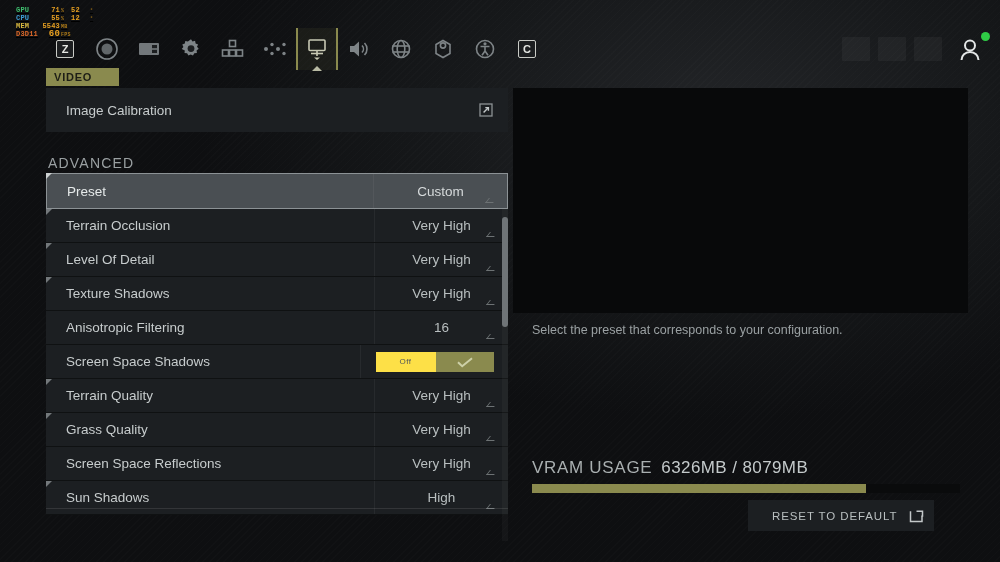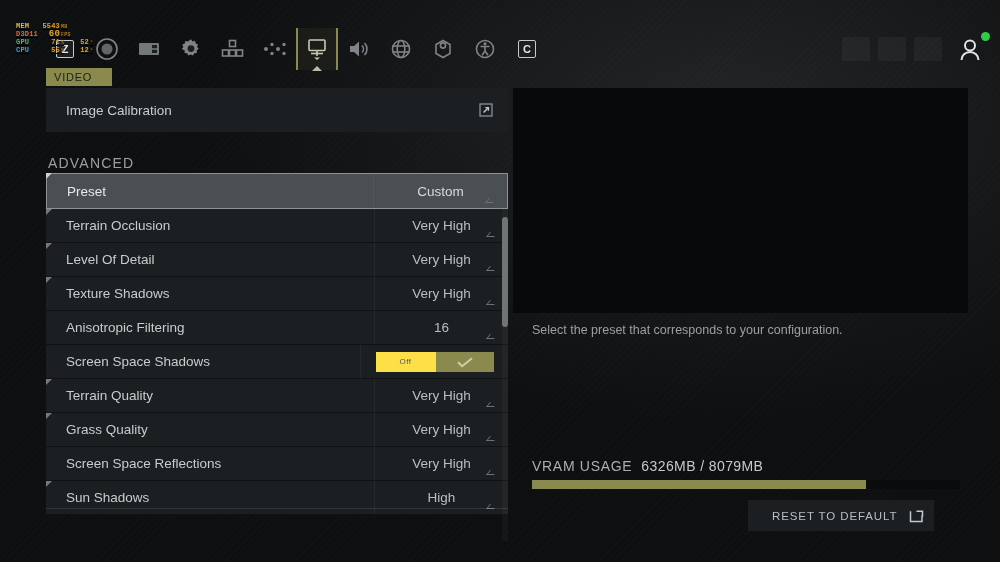--- a/index.html
+++ b/index.html
@@ -46,21 +46,21 @@
     line-height: 8px;
     letter-spacing: 0.2px;
     font-weight: bold;
     white-space: nowrap;
     text-decoration: underline;
   }
   .perf-row { display: flex; align-items: baseline; height: 8px; }
   .perf-label { width: 22px; display: inline-block; }
   .perf-val   { width: 22px; text-align: right; display: inline-block; color: #e8a020; }
   .perf-unit  { font-size: 5px; color: #b07c18; padding-left: 1px; width: 11px; display:inline-block;}
-  .perf-val2  { width: 18px; text-align: right; display: inline-block; color: #e8a020; margin-top: 32px; }
+  .perf-val2  { width: 18px; text-align: left; display: inline-block; color: #e8a020; }
   .perf-unit2 { font-size: 5px; color: #b07c18; padding-left: 1px; }
   .lbl-gpu { color: #3fbf6f; }
   .lbl-cpu { color: #3f9fd8; }
   .lbl-mem { color: #d8b83f; }
   .lbl-api { color: #e06a2a; }
   .perf-fps-val { color: #e8a020; font-size: 9px; }
 
   
   .topbar {
     position: absolute;
@@ -143,23 +143,23 @@
   }
 
   
   .video-badge {
     position: absolute;
     left: 46px; top: 68px;
     z-index: 25;
     background: #8a8a4e;
     color: #1d1e16;
     font-size: 11px;
-    font-weight: normal;
+    font-weight: bold;
     letter-spacing: 0.8px;
-    padding: 3px 20px 3px 8px;
+    padding: 3px 27px 3px 8px;
     font-family: "Liberation Sans", sans-serif;
   }
 
   
   .settings-panel {
     position: absolute;
     left: 46px; top: 88px;
     width: 462px;
     height: 425px;
     z-index: 15;
@@ -336,21 +336,21 @@
     position: absolute;
     left: 532px; top: 458px;
     width: 428px;
     z-index: 15;
   }
   .vram-line {
     display: flex;
     align-items: baseline;
     gap: 9px;
     color: #a9afb0;
-    font-size: 14px;
+    font-size: 17px;
     letter-spacing: 0.7px;
     margin-bottom: 6px;
   }
   .vram-value { color: #c4cacb; letter-spacing: 0.4px; }
   .vram-bar {
     width: 428px; height: 9px;
     background: #0a0b0c;
     position: relative;
   }
   .vram-fill {

